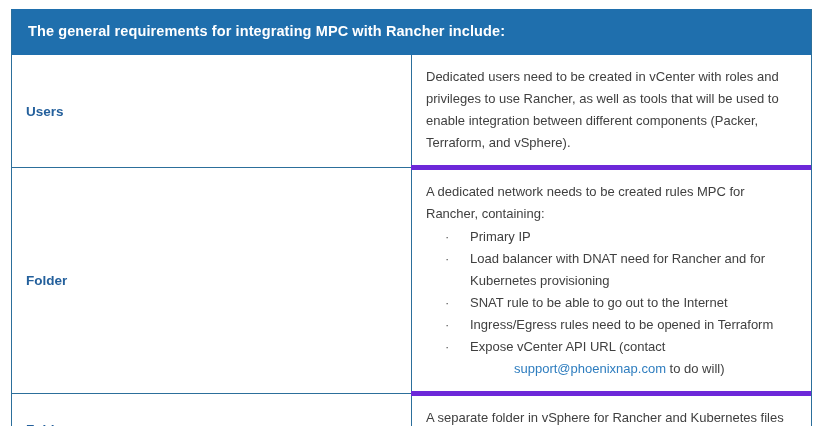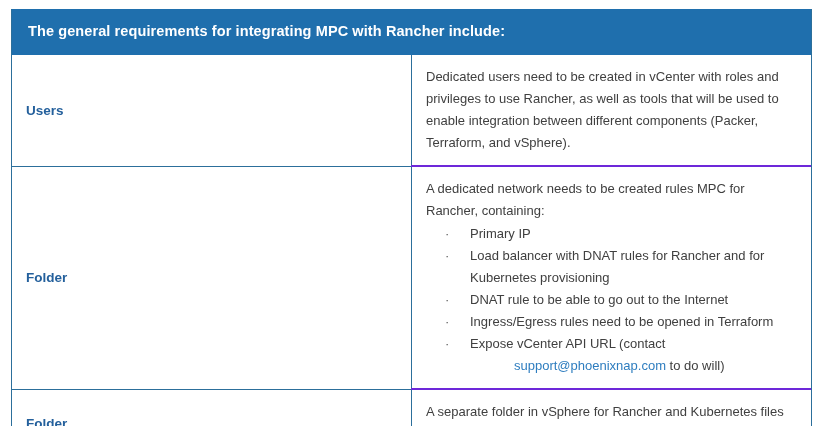--- a/index.html
+++ b/index.html
@@ -54,21 +54,21 @@
 
   .req-table td.label-cell {
     width: 205px;
     border-right: 1px solid #2c6f9b;
     border-bottom: 1px solid #2c6f9b;
     vertical-align: middle;
     padding: 6px 10px 6px 14px;
     box-sizing: border-box;
   }
   .req-table td.content-cell {
-    border-bottom: 2px solid #6d28d9;
+    border-bottom: 5px solid #6d28d9;
     vertical-align: top;
     padding: 11px 12px 11px 14px;
     box-sizing: border-box;
   }
 
   .row-label {
     color: #24609c;
     font-size: 13.5px;
     font-weight: bold;
     line-height: 1.25;
@@ -139,22 +139,22 @@
       </tr>
 
       <tr>
         <td class="label-cell tall">
           <span class="row-label">Folder</span>
         </td>
         <td class="content-cell network-cell">
           <div class="cell-text">A dedicated network needs to be created rules MPC for Rancher, containing:</div>
           <ul class="bullet-list" id="network-bullets">
               <li><span class="bullet-dot">·</span><span>Primary IP</span></li>
-              <li><span class="bullet-dot">·</span><span>Load balancer with DNAT rules for Rancher and for Kubernetes provisioning</span></li>
-              <li><span class="bullet-dot">·</span><span>DNAT rule to be able to go out to the Internet</span></li>
+              <li><span class="bullet-dot">·</span><span>Load balancer with DNAT need for Rancher and for Kubernetes provisioning</span></li>
+              <li><span class="bullet-dot">·</span><span>SNAT rule to be able to go out to the Internet</span></li>
               <li><span class="bullet-dot">·</span><span>Ingress/Egress rules need to be opened in Terraform</span></li>
               <li><span class="bullet-dot">·</span><span>Expose vCenter API URL (contact </span><a class="email-link" href="#">support@phoenixnap.com</a><span> to do will)</span></li>
             </ul>
         </td>
       </tr>
 
       <tr>
         <td class="label-cell">
           <span class="row-label">Folder</span>
         </td>

